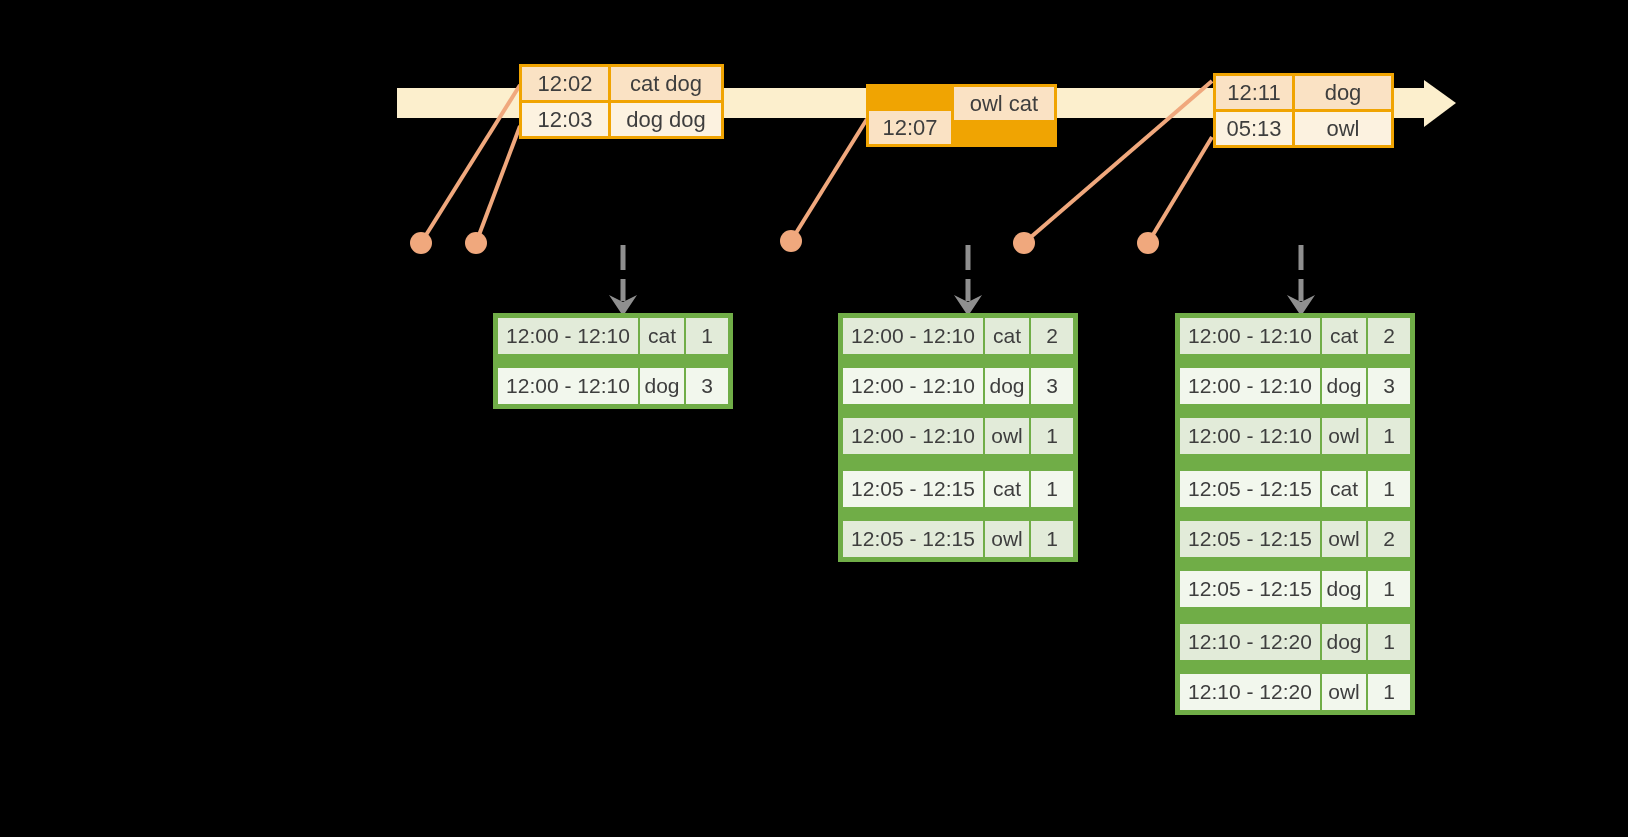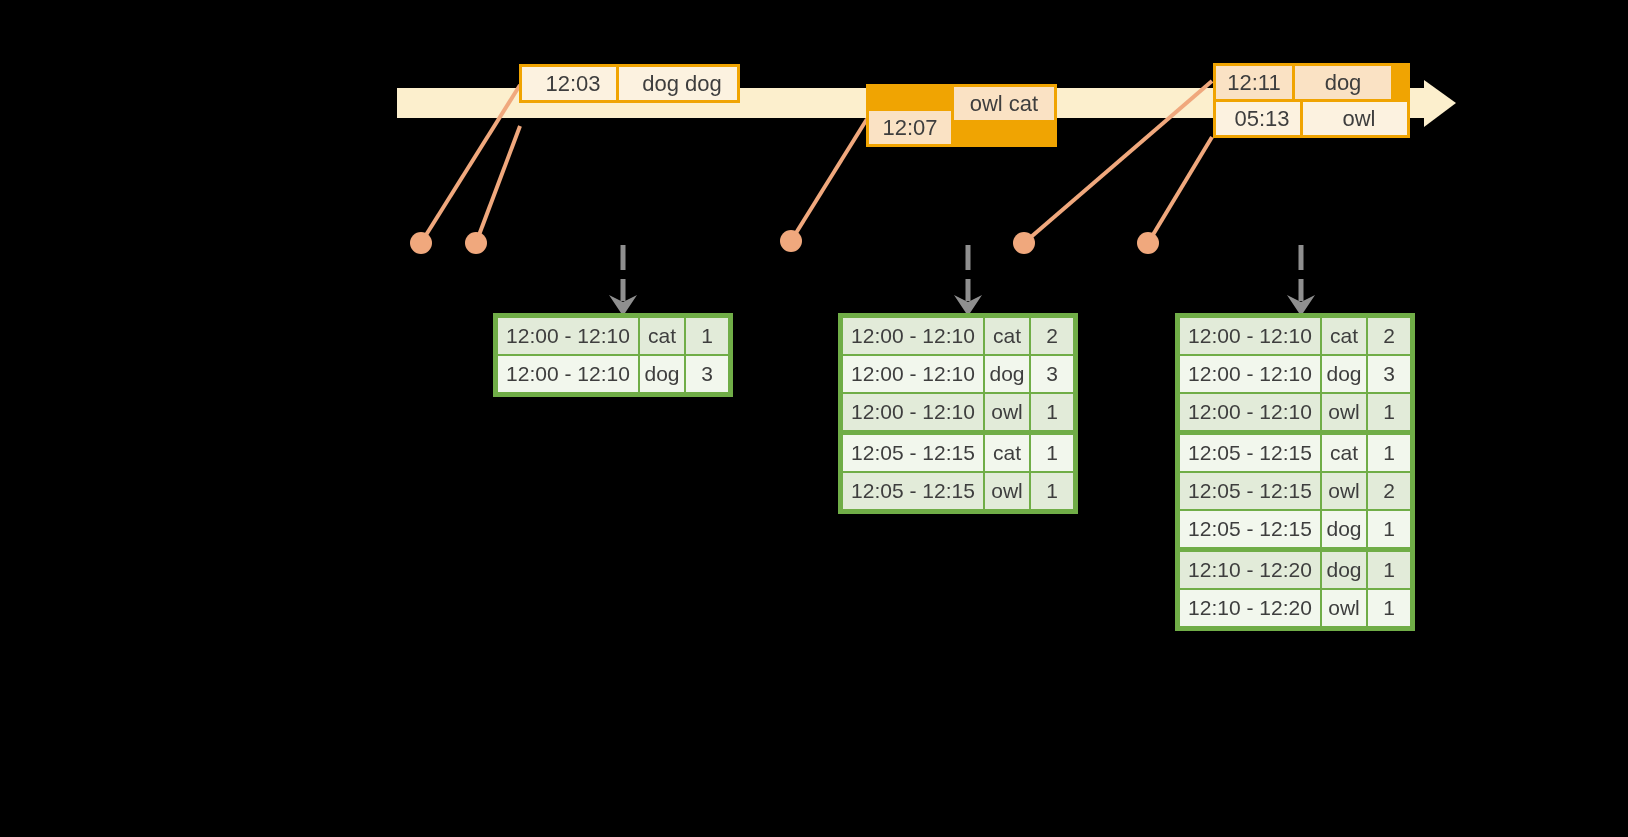--- a/index.html
+++ b/index.html
@@ -6,28 +6,28 @@
   .canvas{position:relative;width:1628px;height:837px;background:#000;overflow:hidden;
           font-family:"Liberation Sans", sans-serif;color:#3E3E3E;}
   .overlay{position:absolute;left:0;top:0;z-index:0;}
 
   
   .etable{position:absolute;z-index:2;background:#F0A402;padding:3px;
           display:flex;flex-direction:column;gap:3px;}
   .erow{display:flex;gap:3px;}
   .ecell{height:33px;display:flex;align-items:center;justify-content:center;
          background:#FAE2C4;font-size:22px;}
-  .erow.alt .ecell{background:#FCF2E0;padding-left:8px;}
+  .erow.alt .ecell{background:#FCF2E0;}
   .et1 .time{width:86px;}  .et1 .words{width:110px;}
   .et2 .time{width:82px;margin-top:24px;}  .et2 .words{width:100px;}
   .et3 .time{width:76px;}  .et3 .words{width:96px;}
 
   
   .gtable{position:absolute;z-index:2;background:#70AD47;padding:5px;
-          display:flex;flex-direction:column;gap:2px;}
+          display:flex;flex-direction:column;gap:14px;}
   .grow{display:flex;gap:2px;}
   .grow.gs{margin-top:3px;} 
   .gcell{height:36px;display:flex;align-items:center;justify-content:center;
          background:#E2EBD9;font-size:21px;}
   .grow.alt .gcell{background:#F2F7ED;}
   .gcell.window{width:140px;} .gcell.word{width:44px;} .gcell.count{width:42px;}
 </style>
 </head>
 <body>
 
@@ -60,34 +60,38 @@
       <line x1="1301" y1="245" x2="1301" y2="301"></line>
     </g>
     <g fill="#8F8F8F">
       <polygon points="609,295 623,316 637,295 623,302"></polygon>
       <polygon points="954,295 968,316 982,295 968,302"></polygon>
       <polygon points="1287,295 1301,316 1315,295 1301,302"></polygon>
     </g>
   </svg>
 
   <div class="etable et1" style="left:519px;top:64px">
+    <div class="erow">
+      <div class="ecell time">12:02</div>
+      <div class="ecell words">cat dog</div>
+    </div>
     <div class="erow alt">
       <div class="ecell time">12:03</div>
       <div class="ecell words">dog dog</div>
     </div>
   </div>
 
   <div class="etable et2" style="left:866px;top:84px">
     <div class="erow">
       <div class="ecell time">12:07</div>
       <div class="ecell words">owl cat</div>
     </div>
   </div>
 
-  <div class="etable et3" style="left:1213px;top:63px">
+  <div class="etable et3" style="left:1213px;top:73px">
     <div class="erow">
       <div class="ecell time">12:11</div>
       <div class="ecell words">dog</div>
     </div>
     <div class="erow alt">
       <div class="ecell time">05:13</div>
       <div class="ecell words">owl</div>
     </div>
   </div>
 

